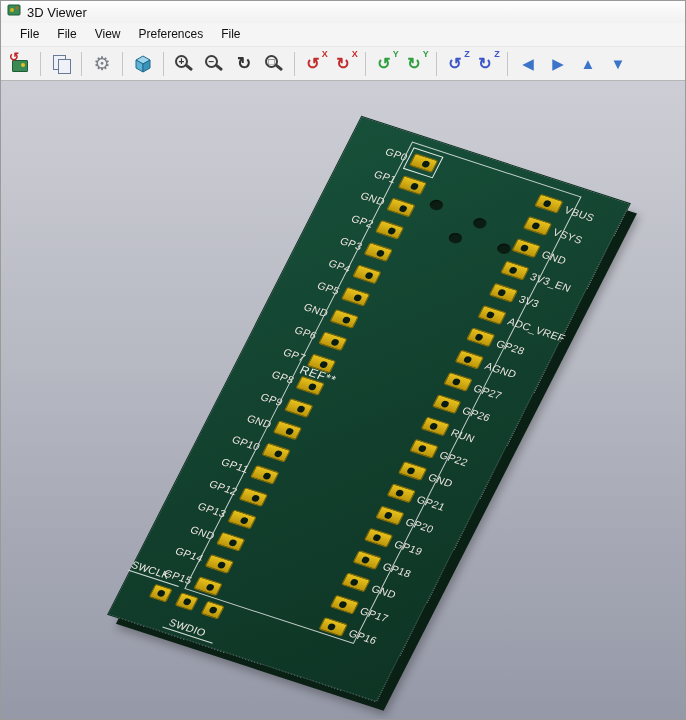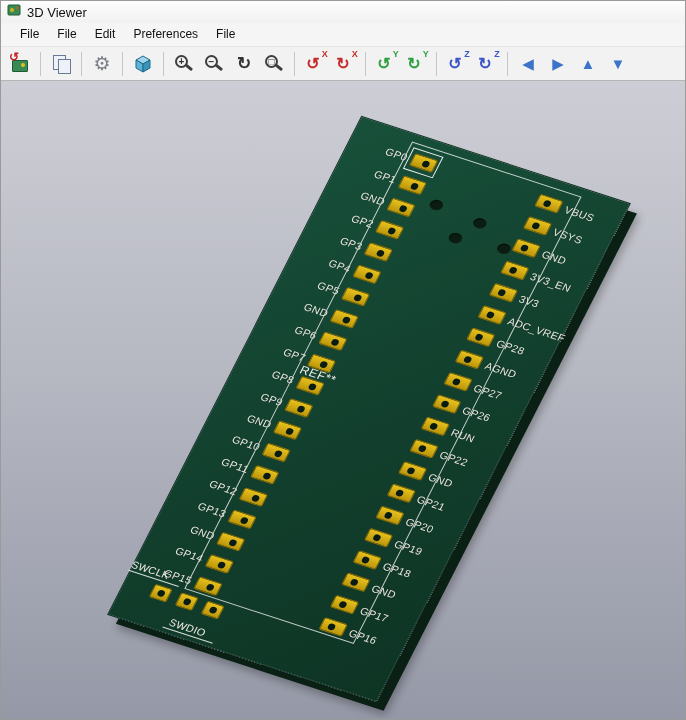--- a/index.html
+++ b/index.html
@@ -88,21 +88,21 @@
           <circle cx="5" cy="7" r="2" fill="#d8b31a"></circle>
           <circle cx="10" cy="5" r="1.4" fill="#b0671f"></circle>
         </svg>
     </span>
     <span class="title-text">3D Viewer</span>
   </div>
 
   <div class="menubar" id="menubar">
       <span class="menu-item">File</span>
       <span class="menu-item">File</span>
-      <span class="menu-item">Edit</span>
+      <span class="menu-item">View</span>
       <span class="menu-item">Preferences</span>
       <span class="menu-item">File</span>
     </div>
 
   <div class="toolbar" id="toolbar">
       <span class="tool-btn">
         <span class="ic ic-reload" style="color: rgb(194, 34, 34);">
           <span class="mini-board"></span>
           <span class="reload-arrow">↺</span>
         </span>

